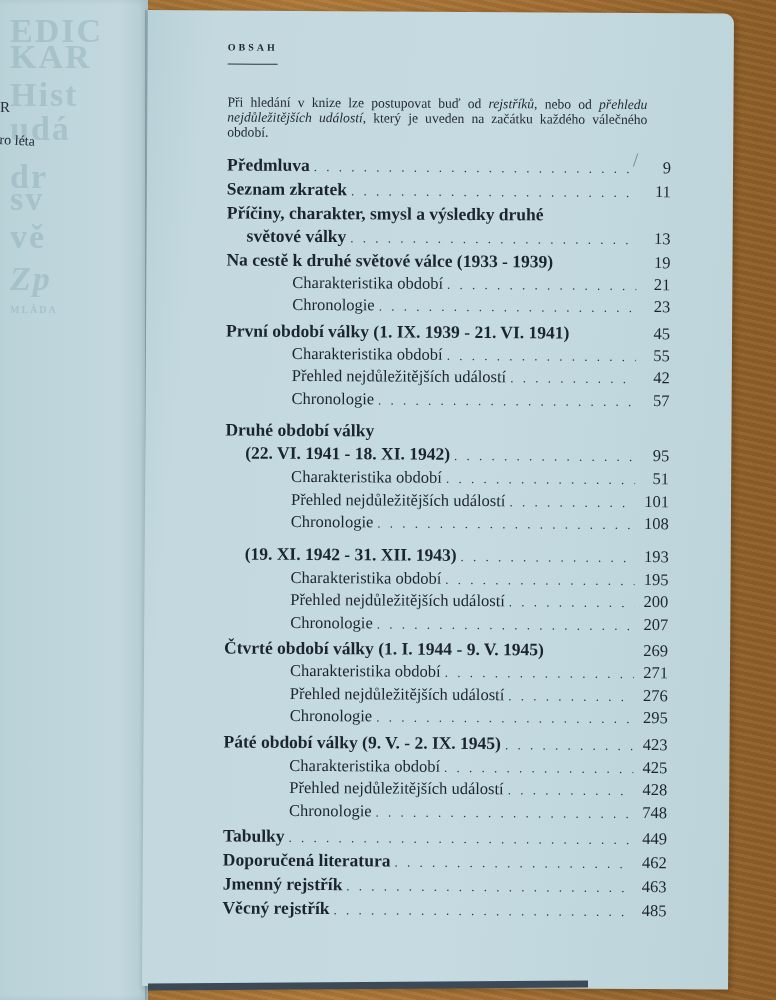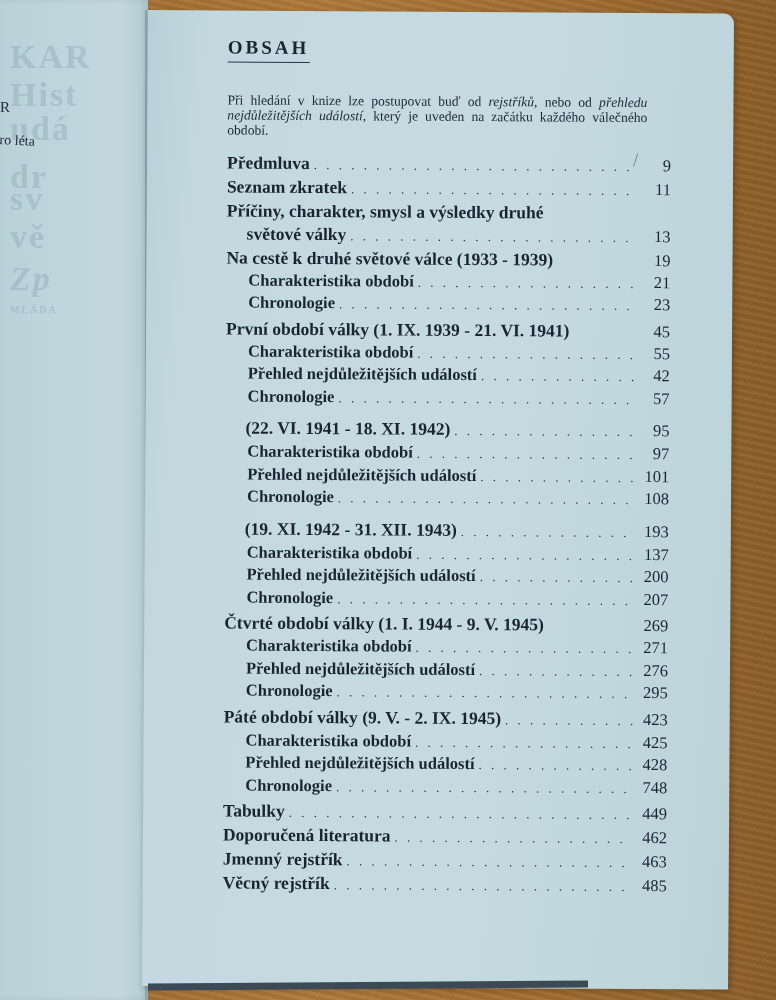--- a/index.html
+++ b/index.html
@@ -72,23 +72,23 @@
       transform: rotate(-0.4deg);
     }
     .content {
       position: absolute;
       left: 80px; top: 26px;
       width: 450px;
     }
     .heading {
       display: inline-block;
       font-weight: bold;
-      font-size: 19px;
+      font-size: 10px;
       letter-spacing: 3px;
-      padding-bottom: 3px;
+      padding-bottom: 11px;
       border-bottom: 1.5px solid #2a3442;
       color: #1c2430;
     }
     .intro {
       margin-top: 30px;
       font-size: 13.6px;
       line-height: 15px;
       text-align: justify;
       width: 420px;
       color: #1f2733;
@@ -131,34 +131,35 @@
     .main.gap { margin-top: 3px; }
     .cont {
       padding-left: 20px;
     }
     .sub {
       font-weight: normal;
       font-size: 16.5px;
       line-height: 21.5px;
       padding-left: 22px;
     }
-    .sub .title { font-weight: bold; }
+    .sub .title { font-weight: normal; margin-left: 44px; }
     .scratch {
       position: absolute;
       width: 1px; height: 14px;
       background: rgba(60,70,80,0.5);
       transform: rotate(18deg);
     }
   </style>
 </head>
 <body>
 
 <div class="wood-grain"></div>
 
 <div class="left-page">
+  <div class="bleed" style="top:14px;">EDIC</div>
   <div class="bleed" style="top:40px;">KAR</div>
   <div class="bleed" style="top:78px;">Hist</div>
   <div class="bleed" style="top:112px;">udá</div>
   <div class="bleed" style="top:160px;">dr</div>
   <div class="bleed" style="top:182px;">sv</div>
   <div class="bleed" style="top:220px;">vě</div>
   <div class="bleed" style="top:262px; font-style:italic; font-size:34px;">Zp</div>
   <div class="bleed" style="top:305px; font-size:10px;">MLÁDA</div>
   <div class="frag r">R</div>
   <div class="frag leta">ro léta</div>
@@ -227,31 +228,32 @@
         <span class="leader"></span>
         <span class="page">42</span>
       </div>
       <div class="toc-entry sub">
         <span class="title">Chronologie</span>
         <span class="leader"></span>
         <span class="page">57</span>
       </div>
 
       <div class="toc-entry main gap" style="margin-top:9px;">
+        <span class="title">Druhé období války</span>
         <span class="leader none"></span>
       </div>
       <div class="toc-entry main cont">
         <span class="title">(22. VI. 1941 - 18. XI. 1942)</span>
         <span class="leader"></span>
         <span class="page">95</span>
       </div>
       <div class="toc-entry sub">
         <span class="title">Charakteristika období</span>
         <span class="leader"></span>
-        <span class="page">97</span>
+        <span class="page">51</span>
       </div>
       <div class="toc-entry sub">
         <span class="title">Přehled nejdůležitějších událostí</span>
         <span class="leader"></span>
         <span class="page">101</span>
       </div>
       <div class="toc-entry sub">
         <span class="title">Chronologie</span>
         <span class="leader"></span>
         <span class="page">108</span>
@@ -261,21 +263,21 @@
         <span class="leader none"></span>
       </div>
       <div class="toc-entry main cont">
         <span class="title">(19. XI. 1942 - 31. XII. 1943)</span>
         <span class="leader"></span>
         <span class="page">193</span>
       </div>
       <div class="toc-entry sub">
         <span class="title">Charakteristika období</span>
         <span class="leader"></span>
-        <span class="page">137</span>
+        <span class="page">195</span>
       </div>
       <div class="toc-entry sub">
         <span class="title">Přehled nejdůležitějších událostí</span>
         <span class="leader"></span>
         <span class="page">200</span>
       </div>
       <div class="toc-entry sub">
         <span class="title">Chronologie</span>
         <span class="leader"></span>
         <span class="page">207</span>

